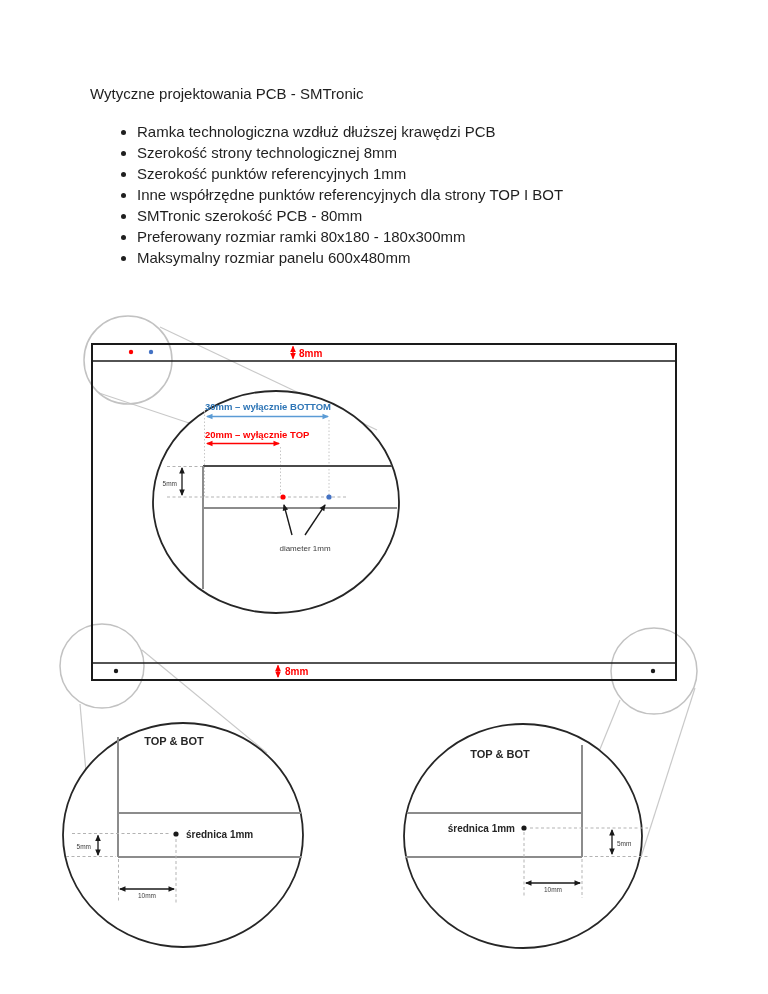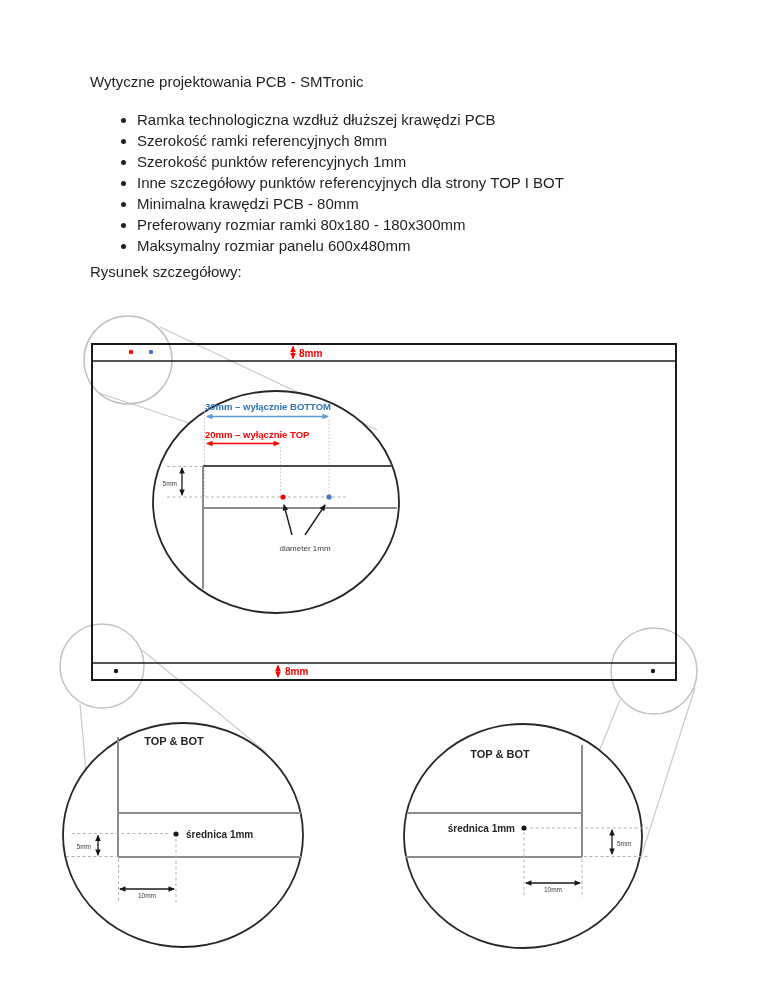--- a/index.html
+++ b/index.html
@@ -1,16 +1,16 @@
 <!DOCTYPE html>
 <html><head>
 <meta charset="utf-8">
 <style>
   html,body{margin:0;padding:0;width:768px;height:994px;background:#ffffff;overflow:hidden;}
-  .doc{position:absolute;left:90px;top:72px;width:630px;color:#1f1f1f;
+  .doc{position:absolute;left:90px;top:84px;width:630px;color:#1f1f1f;
        font-family:"Liberation Sans",sans-serif;font-size:15px;}
   .doc h1{margin:0;font-size:15px;font-weight:400;line-height:19px;}
   .doc ul{margin:18px 0 6px;padding:0 0 0 47px;list-style:disc;}
   .doc li{line-height:21px;}
   .doc p{margin:6px 0 0;line-height:19px;}
   svg.diagram{position:absolute;left:0;top:0;}
   svg.diagram text{font-family:"Liberation Sans",sans-serif;}
   .lblRed   {fill:#FF0000;font-size:10px;font-weight:700;}
   .lblRed9  {fill:#FF0000;font-size:9.5px;font-weight:700;}
   .lblBlue9 {fill:#2E75B6;font-size:9.5px;font-weight:700;}
@@ -139,21 +139,20 @@
     <line class="dash" x1="582" y1="859" x2="582" y2="898"></line>
     <line class="dimK" x1="526" y1="883" x2="580" y2="883" marker-start="url(#ahK)" marker-end="url(#ahK)"></line>
     <text class="lblSm" x="553" y="892" text-anchor="middle">10mm</text>
   </g>
 </svg>
 
 <div class="doc">
   <h1>Wytyczne projektowania PCB - SMTronic</h1>
   <ul>
     <li>Ramka technologiczna wzdłuż dłuższej krawędzi PCB</li>
-    <li>Szerokość ramki referencyjnych 8mm</li>
+    <li>Szerokość strony technologicznej 8mm</li>
     <li>Szerokość punktów referencyjnych 1mm</li>
-    <li>Inne szczegółowy punktów referencyjnych dla strony TOP I BOT</li>
-    <li>Minimalna krawędzi PCB - 80mm</li>
+    <li>Inne współrzędne punktów referencyjnych dla strony TOP I BOT</li>
+    <li>SMTronic szerokość PCB - 80mm</li>
     <li>Preferowany rozmiar ramki 80x180 - 180x300mm</li>
     <li>Maksymalny rozmiar panelu 600x480mm</li>
   </ul>
-  <p>Rysunek szczegółowy:</p>
 </div>
 
 </body></html>

